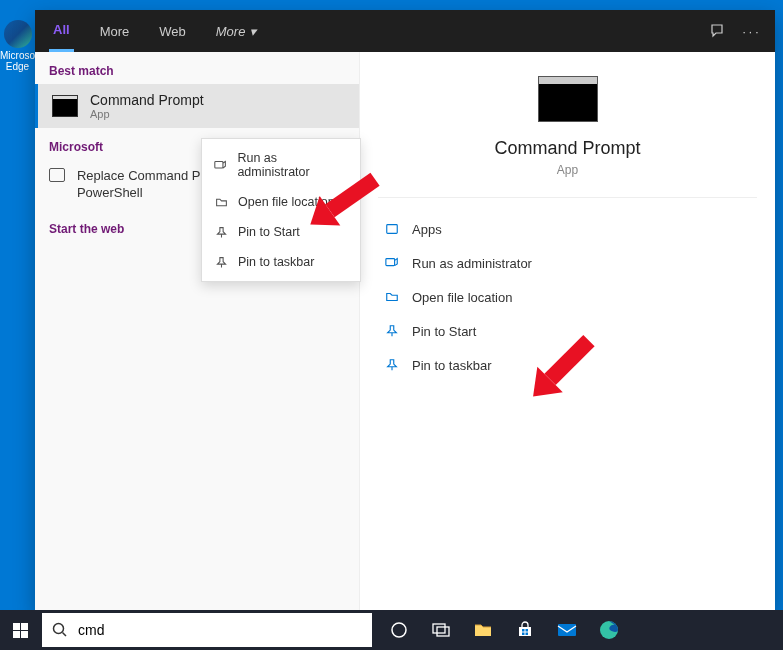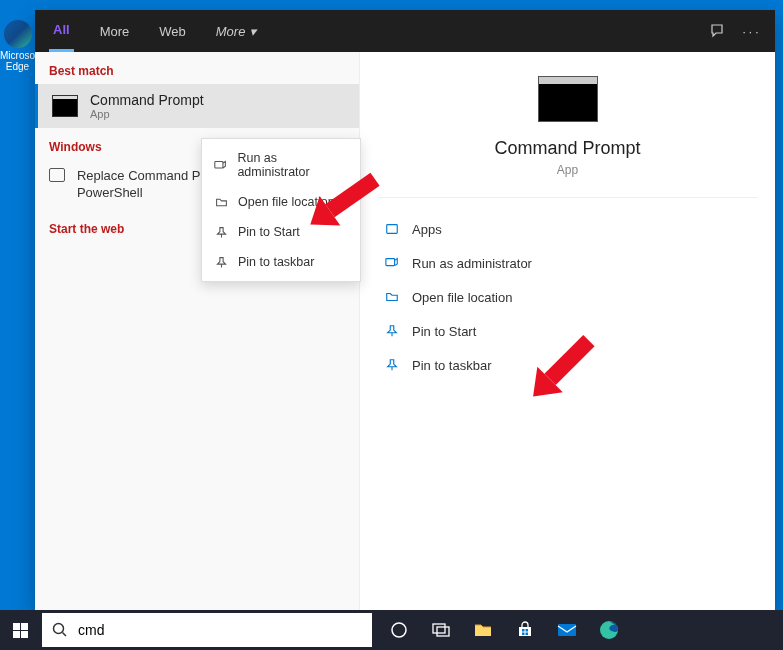--- a/index.html
+++ b/index.html
@@ -85,21 +85,21 @@
     }
     .left-col {
       width: 325px;
       background: #f9f9f9;
       border-right: 1px solid #eee;
       position: relative;
     }
     .section-header {
       font-size: 12px;
       font-weight: 600;
-      color: #b91c1c;
+      color: #701a75;
       padding: 12px 14px 6px;
     }
     .result-item {
       display: flex;
       align-items: center;
       padding: 8px 14px;
       gap: 12px;
       cursor: pointer;
     }
     .result-item.selected {
@@ -382,21 +382,21 @@
     <div class="left-col">
       <div class="section-header">Best match</div>
       <div class="result-item selected">
         <div class="cmd-icon-small"></div>
         <div class="result-text">
           <div class="result-title">Command Prompt</div>
           <div class="result-sub">App</div>
         </div>
       </div>
 
-      <div class="section-header">Windows</div>
+      <div class="section-header">Microsoft</div>
       <div class="setting-row">
         <div class="settings-icon"></div>
         <div class="setting-text">Replace Command Prompt with Windows PowerShell</div>
       </div>
 
       <div class="section-header">Start the web</div>
     </div>
 
     <div class="right-col">
       <div class="cmd-icon-large"></div>

